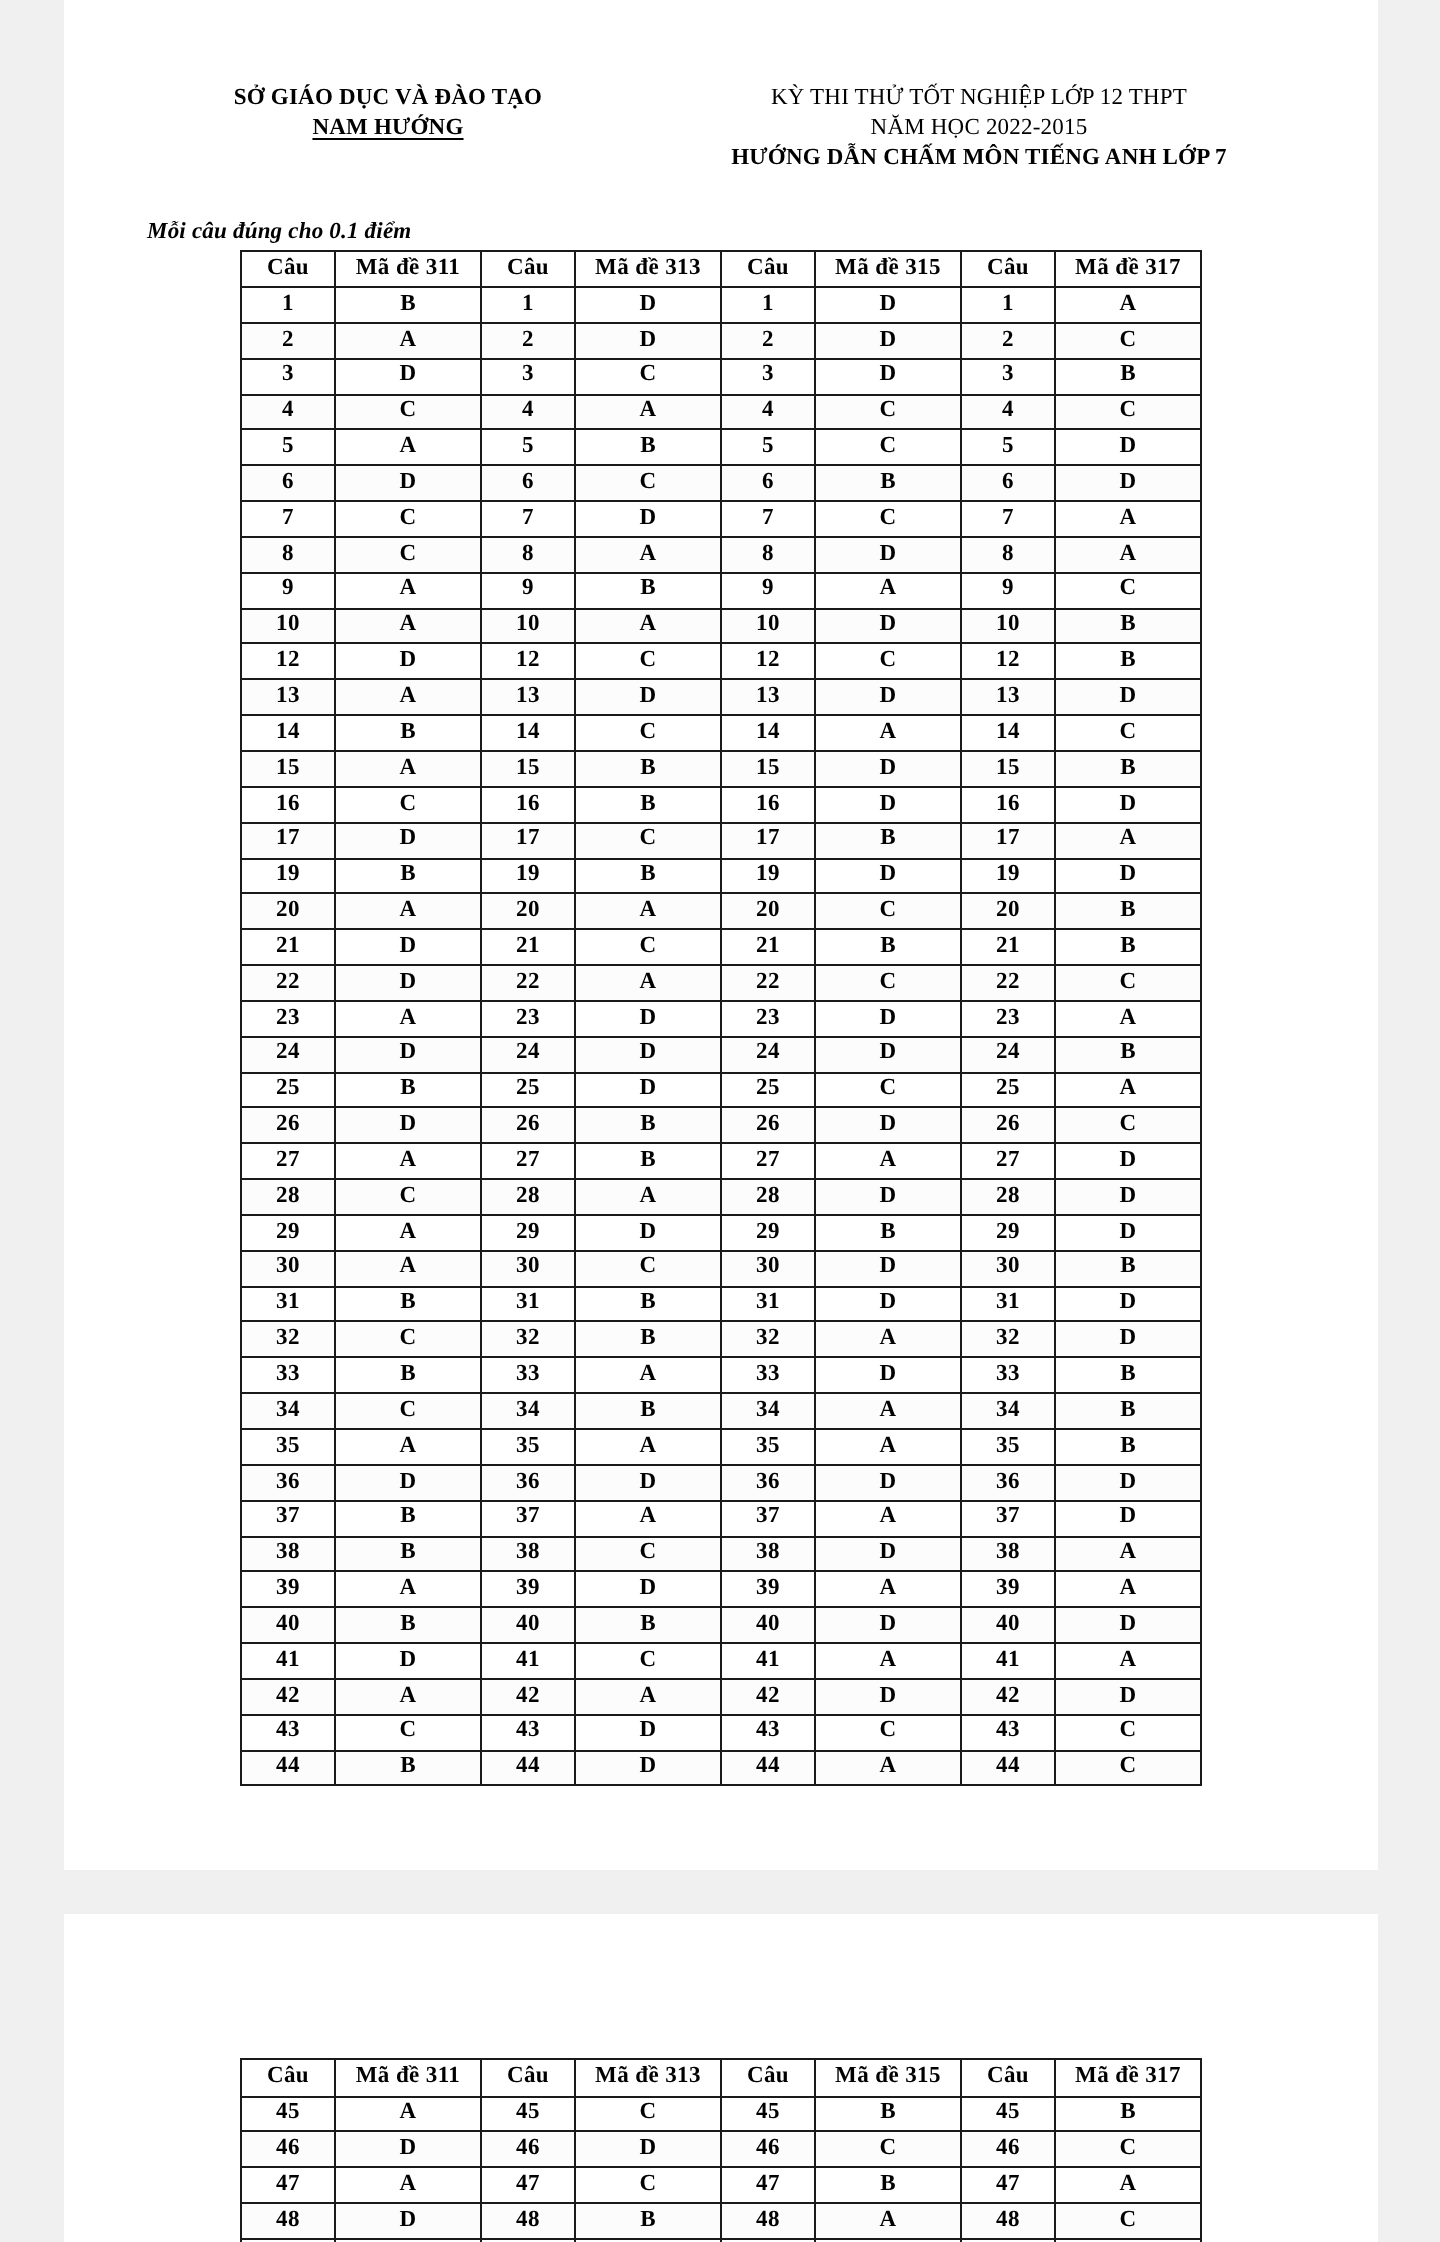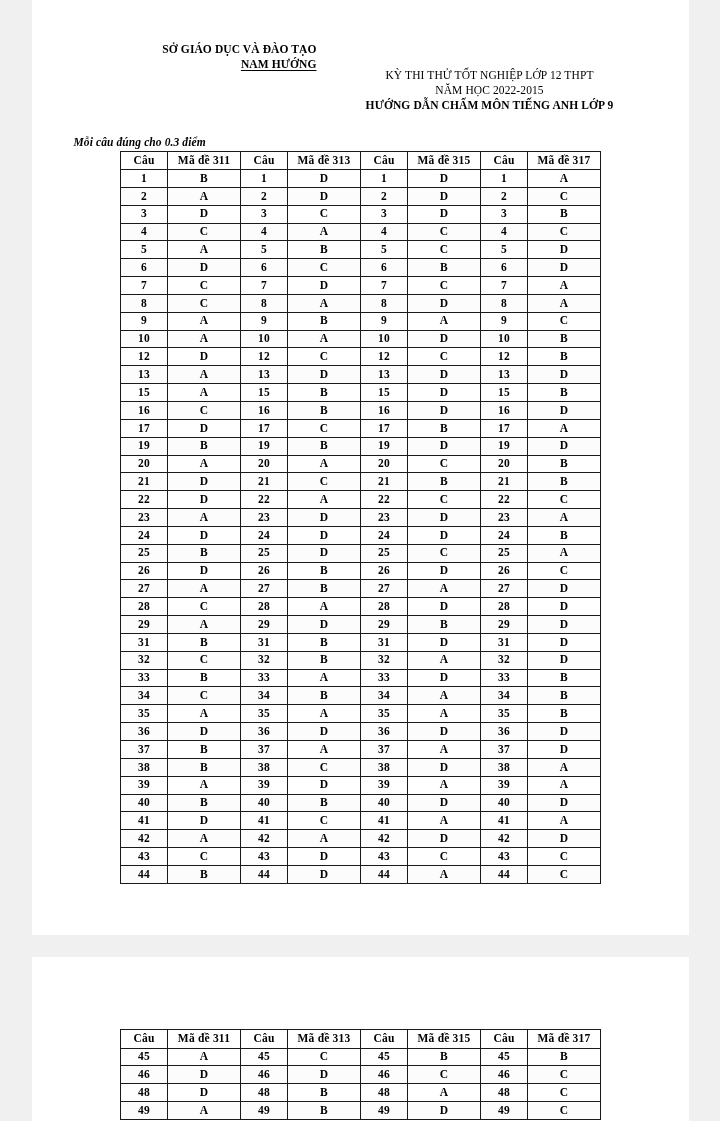--- a/index.html
+++ b/index.html
@@ -45,28 +45,27 @@
 
   
   .letterhead {
     display: flex;
     align-items: flex-start;
     justify-content: flex-start;
     padding-left: 10px;
   }
   .lh-left {
     width: 245px;
-    text-align: right;
+    text-align: center;
     flex: 0 0 auto;
   }
   .lh-right {
     flex: 1 1 auto;
     text-align: center;
     padding-left: 4px;
-    margin-top: 26px;
   }
   .lh-line {
     font-size: 11.5px;
     line-height: 1.32;
     letter-spacing: 0.1px;
     white-space: nowrap;
   }
   .lh-bold {
     font-weight: bold;
   }
@@ -134,25 +133,25 @@
   <div class="page page-one">
 
     <div class="letterhead">
       <div class="lh-left">
         <div class="lh-line lh-bold">SỞ GIÁO DỤC VÀ ĐÀO TẠO</div>
         <div class="lh-line lh-underline">NAM HƯỚNG</div>
       </div>
       <div class="lh-right">
         <div class="lh-line">KỲ THI THỬ TỐT NGHIỆP LỚP 12 THPT</div>
         <div class="lh-line">NĂM HỌC 2022-2015</div>
-        <div class="lh-line lh-bold">HƯỚNG DẪN CHẤM MÔN TIẾNG ANH LỚP 9</div>
+        <div class="lh-line lh-bold">HƯỚNG DẪN CHẤM MÔN TIẾNG ANH LỚP 7</div>
       </div>
     </div>
 
-    <div class="note">Mỗi câu đúng cho 0.3 điểm</div>
+    <div class="note">Mỗi câu đúng cho 0.1 điểm</div>
 
     <div class="table-wrap">
       <table class="answers">
         <colgroup>
           <col class="c-num">
             <col class="c-ans">
           <col class="c-num">
             <col class="c-ans">
           <col class="c-num">
             <col class="c-ans">
@@ -286,20 +285,30 @@
               <td>13</td>
               <td>A</td>
               <td>13</td>
               <td>D</td>
               <td>13</td>
               <td>D</td>
               <td>13</td>
               <td>D</td>
             </tr>
             <tr>
+              <td>14</td>
+              <td>B</td>
+              <td>14</td>
+              <td>C</td>
+              <td>14</td>
+              <td>A</td>
+              <td>14</td>
+              <td>C</td>
+            </tr>
+            <tr>
               <td>15</td>
               <td>A</td>
               <td>15</td>
               <td>B</td>
               <td>15</td>
               <td>D</td>
               <td>15</td>
               <td>B</td>
             </tr>
             <tr>
@@ -424,20 +433,30 @@
             </tr>
             <tr>
               <td>29</td>
               <td>A</td>
               <td>29</td>
               <td>D</td>
               <td>29</td>
               <td>B</td>
               <td>29</td>
               <td>D</td>
+            </tr>
+            <tr>
+              <td>30</td>
+              <td>A</td>
+              <td>30</td>
+              <td>C</td>
+              <td>30</td>
+              <td>D</td>
+              <td>30</td>
+              <td>B</td>
             </tr>
             <tr>
               <td>31</td>
               <td>B</td>
               <td>31</td>
               <td>B</td>
               <td>31</td>
               <td>D</td>
               <td>31</td>
               <td>D</td>
@@ -620,20 +639,30 @@
               <td>46</td>
               <td>D</td>
               <td>46</td>
               <td>D</td>
               <td>46</td>
               <td>C</td>
               <td>46</td>
               <td>C</td>
             </tr>
             <tr>
+              <td>47</td>
+              <td>A</td>
+              <td>47</td>
+              <td>C</td>
+              <td>47</td>
+              <td>B</td>
+              <td>47</td>
+              <td>A</td>
+            </tr>
+            <tr>
               <td>48</td>
               <td>D</td>
               <td>48</td>
               <td>B</td>
               <td>48</td>
               <td>A</td>
               <td>48</td>
               <td>C</td>
             </tr>
             <tr>

